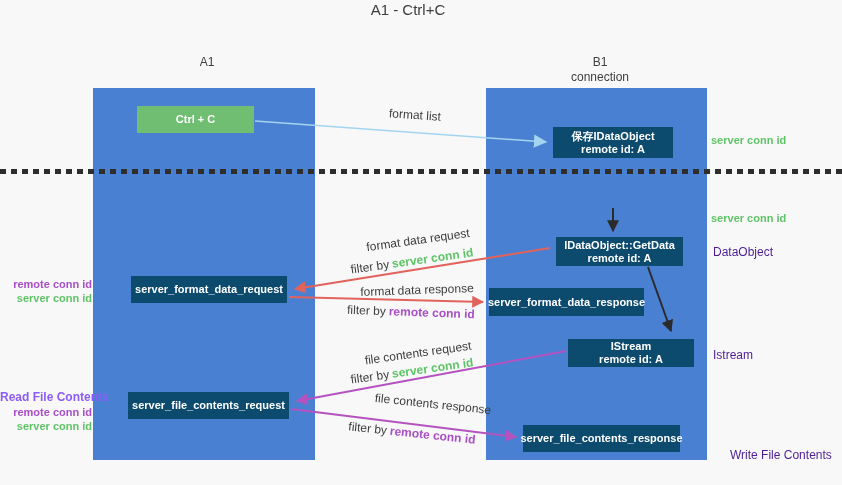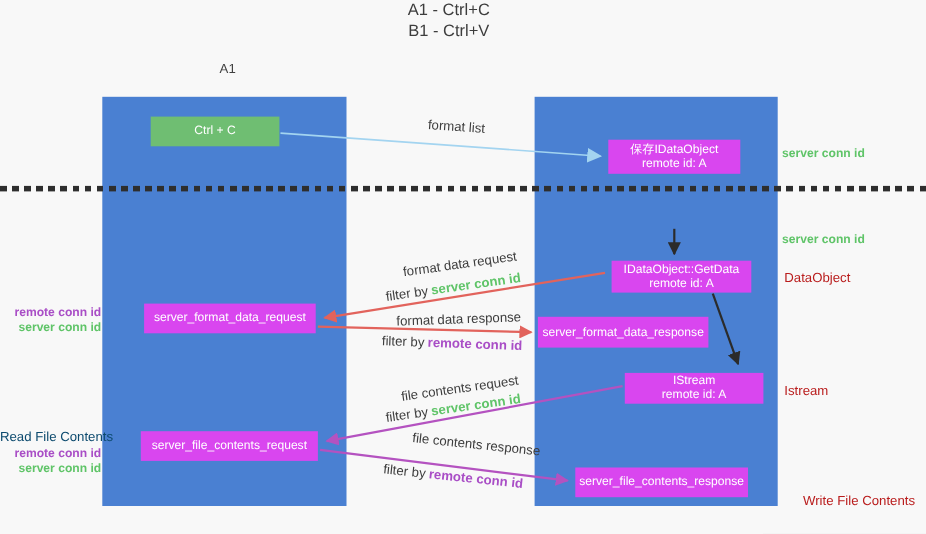--- a/index.html
+++ b/index.html
@@ -22,24 +22,24 @@
   .column { position:absolute; top:88px; height:372px; background:#4a80d2; }
   .column.left  { left:93px;  width:222px; }
   .column.right { left:486px; width:221px; }
   .divider {
     position:absolute; left:0; top:169px; width:842px; height:5px;
     background:repeating-linear-gradient(90deg,#2e2e2e 0 6px,transparent 6px 11px);
   }
   .node {
     position:absolute; display:flex; flex-direction:column;
     align-items:center; justify-content:center;
-    color:#fff; font-size:11px; line-height:13px; text-align:center;
+    color:#fff; font-size:11px; line-height:13px; text-align:center;font-weight:bold;
   }
   .node.green  { background:#6fbe72; }
-  .node.orange { background:#d946ef; }
+  .node.orange { background:#0c4a6e; }
   .n-ctrl-c   { left:137px; top:106px; width:117px; height:27px; }
   .n-save-do  { left:553px; top:127px; width:120px; height:31px; }
   .n-ctrl-v   { left:556px; top:180px; width:115px; height:26px; }
   .n-getdata  { left:556px; top:237px; width:127px; height:29px; }
   .n-fmt-req  { left:131px; top:276px; width:156px; height:27px; }
   .n-fmt-resp { left:489px; top:288px; width:155px; height:28px; }
   .n-istream  { left:568px; top:339px; width:126px; height:28px; }
   .n-file-req  { left:128px; top:392px; width:161px; height:27px; }
   .n-file-resp { left:523px; top:425px; width:157px; height:27px; }
   .flow {
@@ -52,47 +52,50 @@
   .f-fds1 { left:342px; top:283px; width:150px; transform:rotate(-2deg); }
   .f-fds2 { left:330px; top:305px; width:162px; transform:rotate(2deg); }
   .f-fcr1 { left:342px; top:346px; width:152px; transform:rotate(-8deg); }
   .f-fcr2 { left:328px; top:364px; width:168px; transform:rotate(-8deg); }
   .f-fcs1 { left:352px; top:397px; width:162px; transform:rotate(6deg); }
   .f-fcs2 { left:328px; top:426px; width:168px; transform:rotate(6deg); }
   .kw-green  { color:#5fc468; font-weight:bold; }
   .kw-purple { color:#a94ec6; font-weight:bold; }
   .pfx { margin-right:3px; }
   .side { position:absolute; font-size:11px; white-space:nowrap; line-height:14px; }
-  .side.plain { color:#b91c1c; font-size:12px; }
+  .side.plain { color:#4c1d95; font-size:12px; }
   .side.g { color:#5fc468; font-weight:bold; }
   .s-scid1 { left:711px; top:133px; }
   .s-scid2 { left:711px; top:211px; }
   .s-dataobject { left:713px; top:245px; }
   .s-istream    { left:713px; top:348px; }
   .s-write      { left:715px; top:448px;margin-left:15px; }
   .left-group { position:absolute; width:92px; text-align:right; }
   .lg-1 { left:0; top:277px; }
   .lg-2 { left:0; top:389px; }
-  .left-group .plainline { color:#0c4a6e; font-size:12px; line-height:16px; white-space:nowrap; }
+  .left-group .plainline { color:#8b5cf6; font-size:12px; line-height:16px; white-space:nowrap;font-weight:bold; }
   .left-group .gline { color:#5fc468; font-weight:bold; font-size:11px; line-height:14px; }
   .left-group .pline { color:#a94ec6; font-weight:bold; font-size:11px; line-height:14px; }
   svg.arrows { position:absolute; left:0; top:0; width:842px; height:485px; pointer-events:none; }
 </style>
 </head>
 <body>
 
 <div class="canvas">
 
   <div class="title">
     <div>A1 - Ctrl+C</div>
-    <div>B1 - Ctrl+V</div>
   </div>
 
   <div class="col-header left">
     <div>A1</div>
+  </div>
+  <div class="col-header right">
+    <div>B1</div>
+    <div>connection</div>
   </div>
 
   <div class="column left"></div>
   <div class="column right"></div>
 
   <div class="divider"></div>
 
   <div class="node green n-ctrl-c">
     <div>Ctrl + C</div>
   </div>

